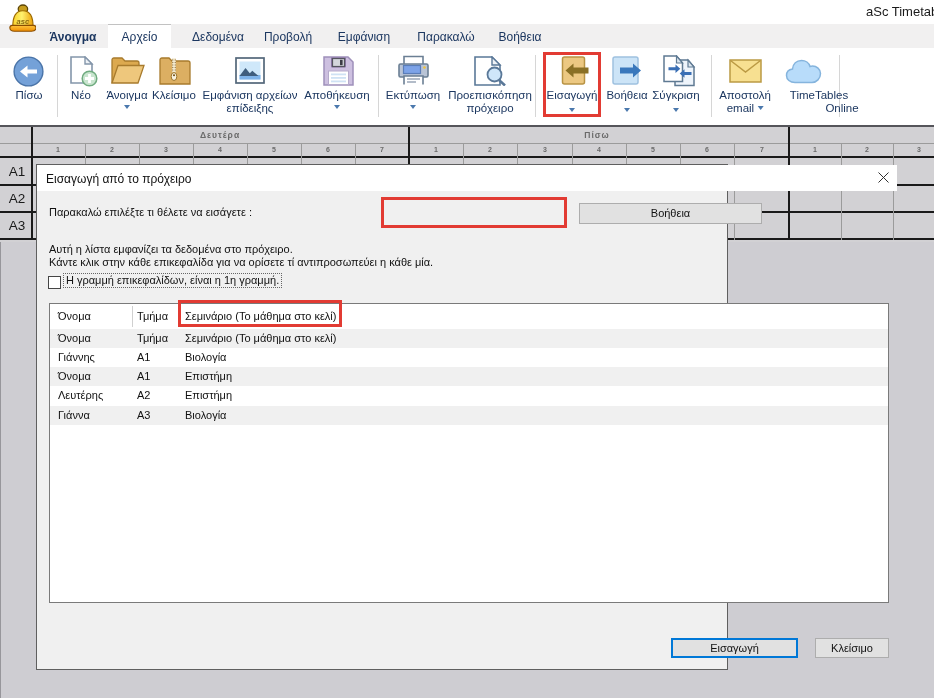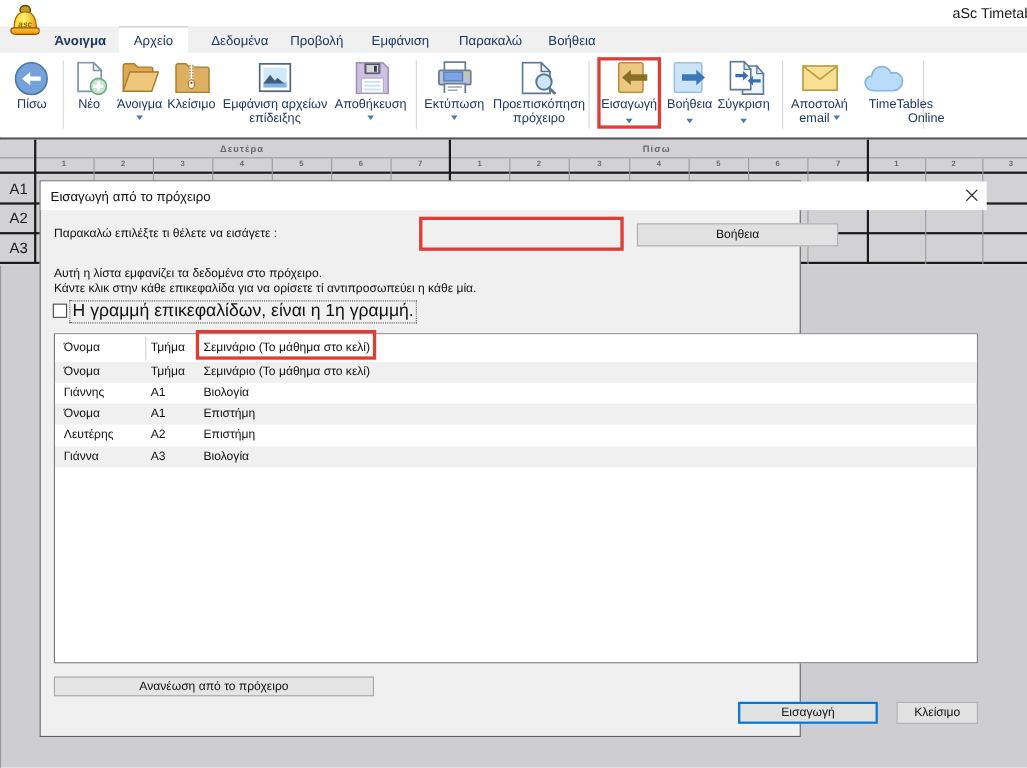--- a/index.html
+++ b/index.html
@@ -232,21 +232,21 @@
 
   <div class="abs" style="left:12px;top:41px;font-size:11px;color:#111;">Παρακαλώ επιλέξτε τι θέλετε να εισάγετε :</div>
 
   <div class="abs" style="left:344px;top:32px;width:186px;height:31px;border:3px solid #e23b33;"></div>
   <div class="abs" style="left:542px;top:38px;width:183px;height:21px;background:#e1e1e1;border:1px solid #adadad;text-align:center;font-size:11px;color:#111;line-height:19px;">Βοήθεια</div>
 
   <div class="abs" style="left:12px;top:90.5px;font-size:11px;color:#111;">Κάντε κλικ στην κάθε επικεφαλίδα για να ορίσετε τί αντιπροσωπεύει η κάθε μία.</div>
   <div class="abs" style="left:12px;top:78px;font-size:11px;color:#111;">Αυτή η λίστα εμφανίζει τα δεδομένα στο πρόχειρο.</div>
 
   <div class="abs" style="left:11px;top:110.5px;width:13px;height:13px;background:#fff;border:1px solid #454545;"></div>
-  <div class="abs" style="left:26px;top:108px;font-size:16px;color:#111;border:1px dotted #666;padding:0 2px 1px 2px;">Η γραμμή επικεφαλίδων, είναι η 1η γραμμή.</div>
+  <div class="abs" style="left:26px;top:108px;font-size:11px;color:#111;border:1px dotted #666;padding:0 2px 1px 2px;">Η γραμμή επικεφαλίδων, είναι η 1η γραμμή.</div>
 
   <div class="abs" style="left:12px;top:137.5px;width:840px;height:300px;background:#fff;border:1px solid #7a7a7a;">
     <div class="abs" style="left:0;top:0;width:838px;height:25px;background:#fff;"></div>
     <div class="abs" style="left:82px;top:2px;width:1px;height:21px;background:#d0d0d0;"></div>
     <div class="abs" style="left:129px;top:2px;width:1px;height:21px;background:#d0d0d0;"></div>
     <div class="abs" style="left:8px;top:6px;font-size:11px;color:#111;">Όνομα</div>
     <div class="abs" style="left:87px;top:6px;font-size:11px;color:#111;">Τμήμα</div>
     <div class="abs" style="left:135px;top:6px;font-size:11px;color:#111;">Σεμινάριο (Το μάθημα στο κελί)</div>
     <div class="abs" style="left:0;top:25px;width:838px;height:19.3px;background:#f0f0f0;"></div>
     <div class="abs" style="left:8px;top:28px;font-size:11px;color:#111;">Όνομα</div>
@@ -263,17 +263,16 @@
     <div class="abs" style="left:87px;top:85.9px;font-size:11px;color:#111;">A2</div>
     <div class="abs" style="left:135px;top:85.9px;font-size:11px;color:#111;">Επιστήμη</div>
     <div class="abs" style="left:0;top:102.2px;width:838px;height:19.3px;background:#f0f0f0;"></div>
     <div class="abs" style="left:8px;top:105.2px;font-size:11px;color:#111;">Γιάννα</div>
     <div class="abs" style="left:87px;top:105.2px;font-size:11px;color:#111;">A3</div>
     <div class="abs" style="left:135px;top:105.2px;font-size:11px;color:#111;">Βιολογία</div>
   </div>
 
   <div class="abs" style="left:141px;top:134.5px;width:164px;height:27.5px;border:3px solid #e23b33;"></div>
 
-  <div class="abs" style="left:12px;top:449.5px;width:291px;height:18.5px;background:#e4e4e4;border:1px solid #a6a6a6;text-align:center;font-size:11px;color:#111;line-height:16.5px;">Ανανέωση από το πρόχειρο</div>
 
   <div class="abs" style="left:634px;top:472.5px;width:127px;height:20.5px;background:#e1e1e1;border:2px solid #0078d7;text-align:center;font-size:11px;color:#111;line-height:16.5px;">Εισαγωγή</div>
   <div class="abs" style="left:778px;top:472.5px;width:74px;height:20.5px;background:#e1e1e1;border:1px solid #adadad;text-align:center;font-size:11px;color:#111;line-height:18.5px;">Κλείσιμο</div>
 </div>
 
 </body></html>

